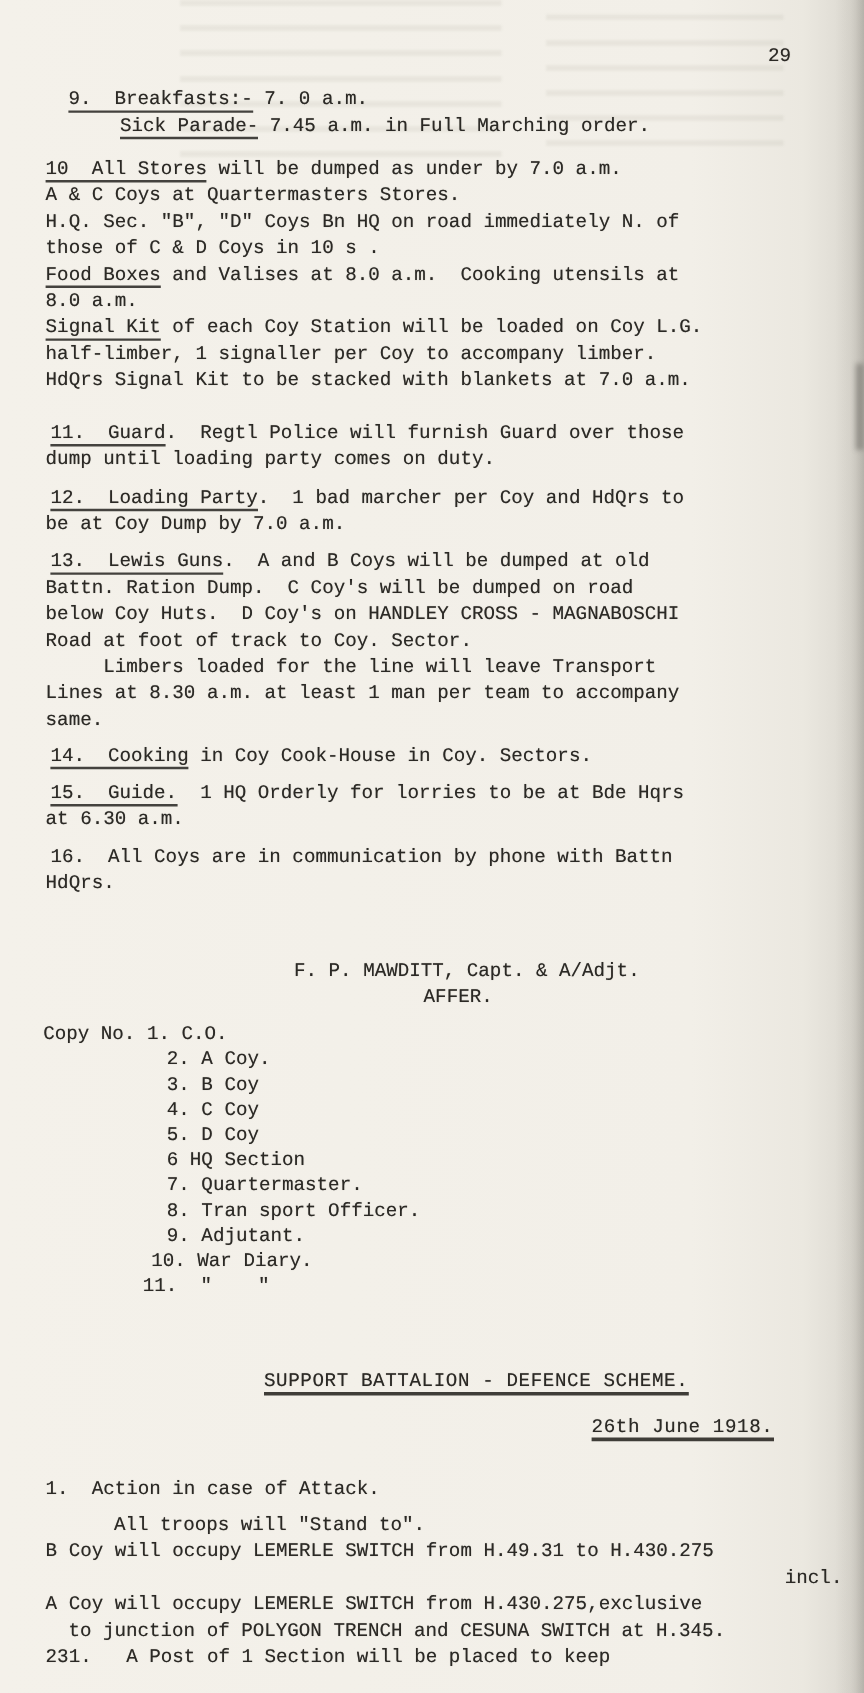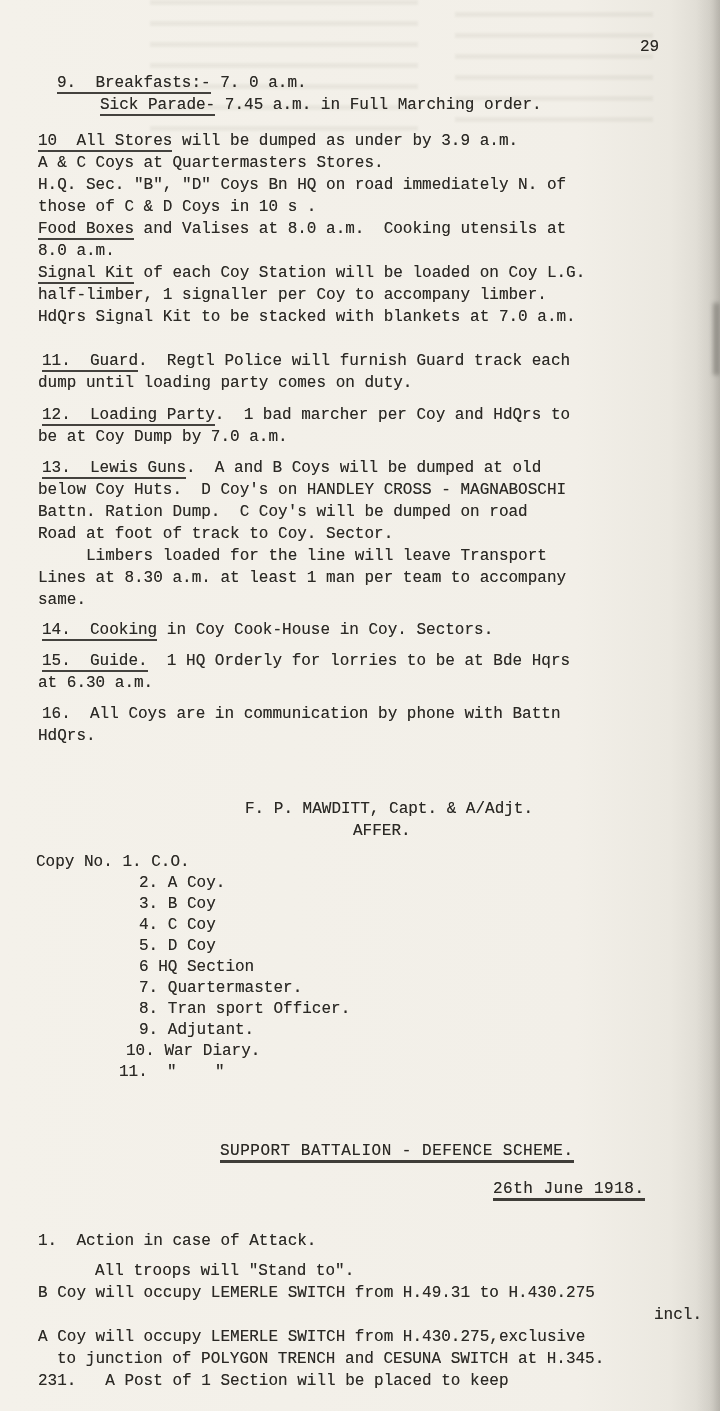--- a/index.html
+++ b/index.html
@@ -53,45 +53,45 @@
   <div class="edge-mark"></div>
 
   <div class="line pagenum">29</div>
 
   <div class="blk" style="left:57px;top:72px">
     <div class="line"><span class="u">9.  Breakfasts:-</span><span> 7. 0 a.m.</span></div>
     <div class="line" style="padding-left:43px"><span class="u">Sick Parade-</span><span> 7.45 a.m. in Full Marching order.</span></div>
   </div>
 
   <div class="blk" style="left:38px;top:130px">
-    <div class="line"><span class="u">10  All Stores</span><span> will be dumped as under by 3.9 a.m.</span></div>
+    <div class="line"><span class="u">10  All Stores</span><span> will be dumped as under by 7.0 a.m.</span></div>
     <div class="line"><span>A &amp; C Coys at Quartermasters Stores.</span></div>
     <div class="line"><span>H.Q. Sec. "B", "D" Coys Bn HQ on road immediately N. of</span></div>
     <div class="line"><span>those of C &amp; D Coys in 10 s .</span></div>
     <div class="line"><span class="u">Food Boxes</span><span> and Valises at 8.0 a.m.  Cooking utensils at</span></div>
     <div class="line"><span>8.0 a.m.</span></div>
     <div class="line"><span class="u">Signal Kit</span><span> of each Coy Station will be loaded on Coy L.G.</span></div>
     <div class="line"><span>half-limber, 1 signaller per Coy to accompany limber.</span></div>
     <div class="line"><span>HdQrs Signal Kit to be stacked with blankets at 7.0 a.m.</span></div>
   </div>
 
   <div class="blk" style="left:38px;top:350px">
-    <div class="line" style="padding-left:4px"><span class="u">11.  Guard</span><span>.  Regtl Police will furnish Guard track each</span></div>
+    <div class="line" style="padding-left:4px"><span class="u">11.  Guard</span><span>.  Regtl Police will furnish Guard over those</span></div>
     <div class="line"><span>dump until loading party comes on duty.</span></div>
   </div>
 
   <div class="blk" style="left:38px;top:404px">
     <div class="line" style="padding-left:4px"><span class="u">12.  Loading Party</span><span>.  1 bad marcher per Coy and HdQrs to</span></div>
     <div class="line"><span>be at Coy Dump by 7.0 a.m.</span></div>
   </div>
 
   <div class="blk" style="left:38px;top:457px">
     <div class="line" style="padding-left:4px"><span class="u">13.  Lewis Guns</span><span>.  A and B Coys will be dumped at old</span></div>
+    <div class="line"><span>Battn. Ration Dump.  C Coy's will be dumped on road</span></div>
     <div class="line"><span>below Coy Huts.  D Coy's on HANDLEY CROSS - MAGNABOSCHI</span></div>
-    <div class="line"><span>Battn. Ration Dump.  C Coy's will be dumped on road</span></div>
     <div class="line"><span>Road at foot of track to Coy. Sector.</span></div>
     <div class="line"><span>     Limbers loaded for the line will leave Transport</span></div>
     <div class="line"><span>Lines at 8.30 a.m. at least 1 man per team to accompany</span></div>
     <div class="line"><span>same.</span></div>
   </div>
 
   <div class="blk" style="left:38px;top:619px">
     <div class="line" style="padding-left:4px"><span class="u">14.  Cooking</span><span> in Coy Cook-House in Coy. Sectors.</span></div>
   </div>
 

